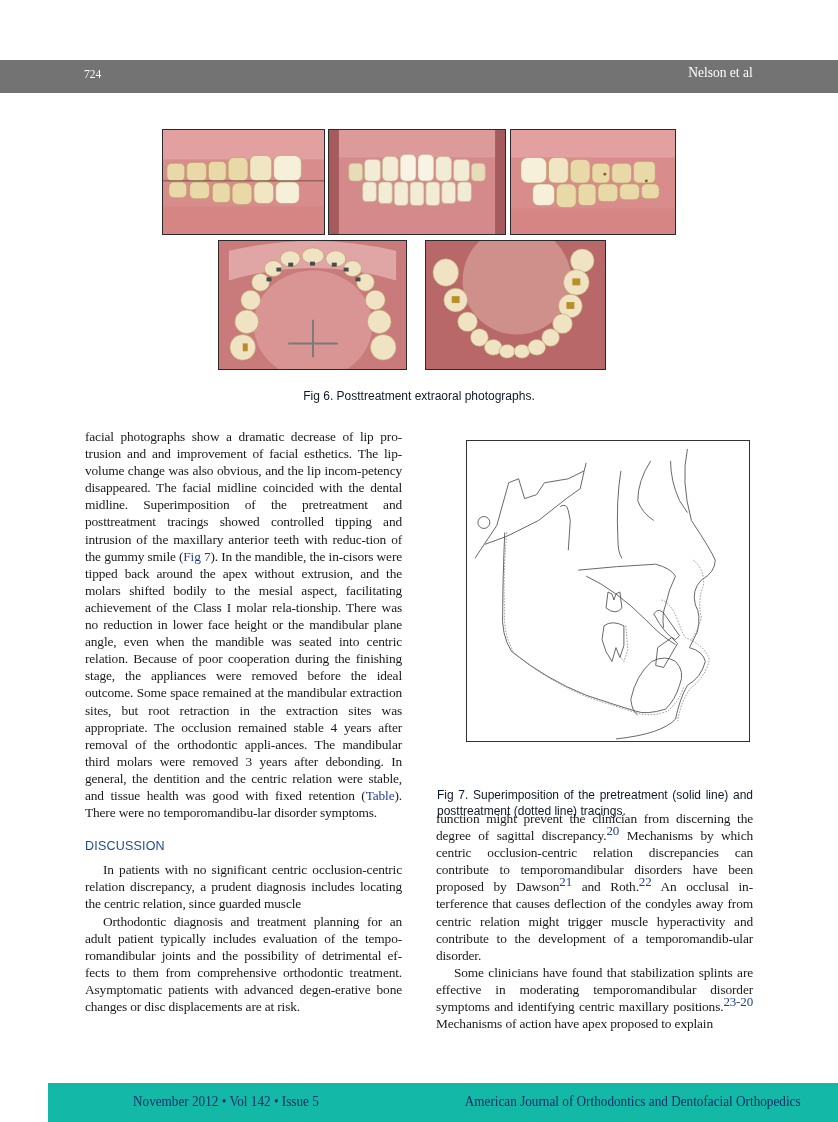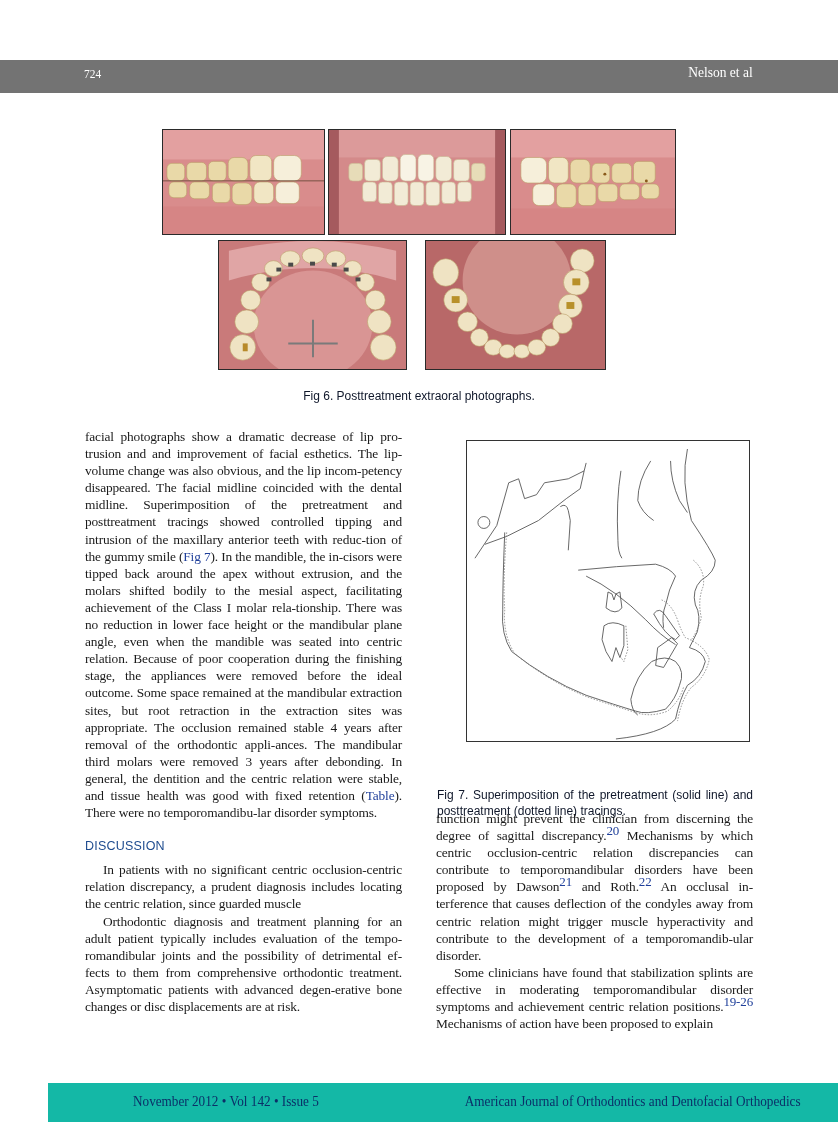--- a/index.html
+++ b/index.html
@@ -239,19 +239,19 @@
       <path d="M196,160 Q206,164 212,180 Q216,192 220,198 Q240,206 244,220 Q240,238 226,248 Q216,260 212,282"></path>
       <path d="M228,120 Q240,130 238,146 Q232,160 236,178 Q232,192 226,200"></path>
       <path d="M160,186 L162,210 L158,222 L152,214"></path>
     </g>
   </svg>
 </div>
 <div class="fig7-caption caption-sans">Fig 7.  Superimposition of the pretreatment (solid line) and posttreatment (dotted line) tracings.</div>
 
 <div class="col col-right">
   <p><span>function might prevent the clinician from discerning the degree of sagittal discrepancy.</span><sup class="link">20</sup><span> Mechanisms by which centric occlusion-centric relation discrepancies can contribute to temporomandibular disorders have been proposed by Dawson</span><sup class="link">21</sup><span> and Roth.</span><sup class="link">22</sup><span> An occlusal in-terference that causes deflection of the condyles away from centric relation might trigger muscle hyperactivity and contribute to the development of a temporomandib-ular disorder.</span></p>
-  <p class="indent"><span>Some clinicians have found that stabilization splints are effective in moderating temporomandibular disorder symptoms and achievement centric relation positions.</span><sup class="link">19-26</sup><span> Mechanisms of action have been proposed to explain</span></p>
+  <p class="indent"><span>Some clinicians have found that stabilization splints are effective in moderating temporomandibular disorder symptoms and identifying centric maxillary positions.</span><sup class="link">23-20</sup><span> Mechanisms of action have apex proposed to explain</span></p>
 </div>
 
 <div class="footer-bar">
   <span class="footer-left">November 2012 • Vol 142 • Issue 5</span>
   <span class="footer-right">American Journal of Orthodontics and Dentofacial Orthopedics</span>
 </div>
 
 </body></html>

